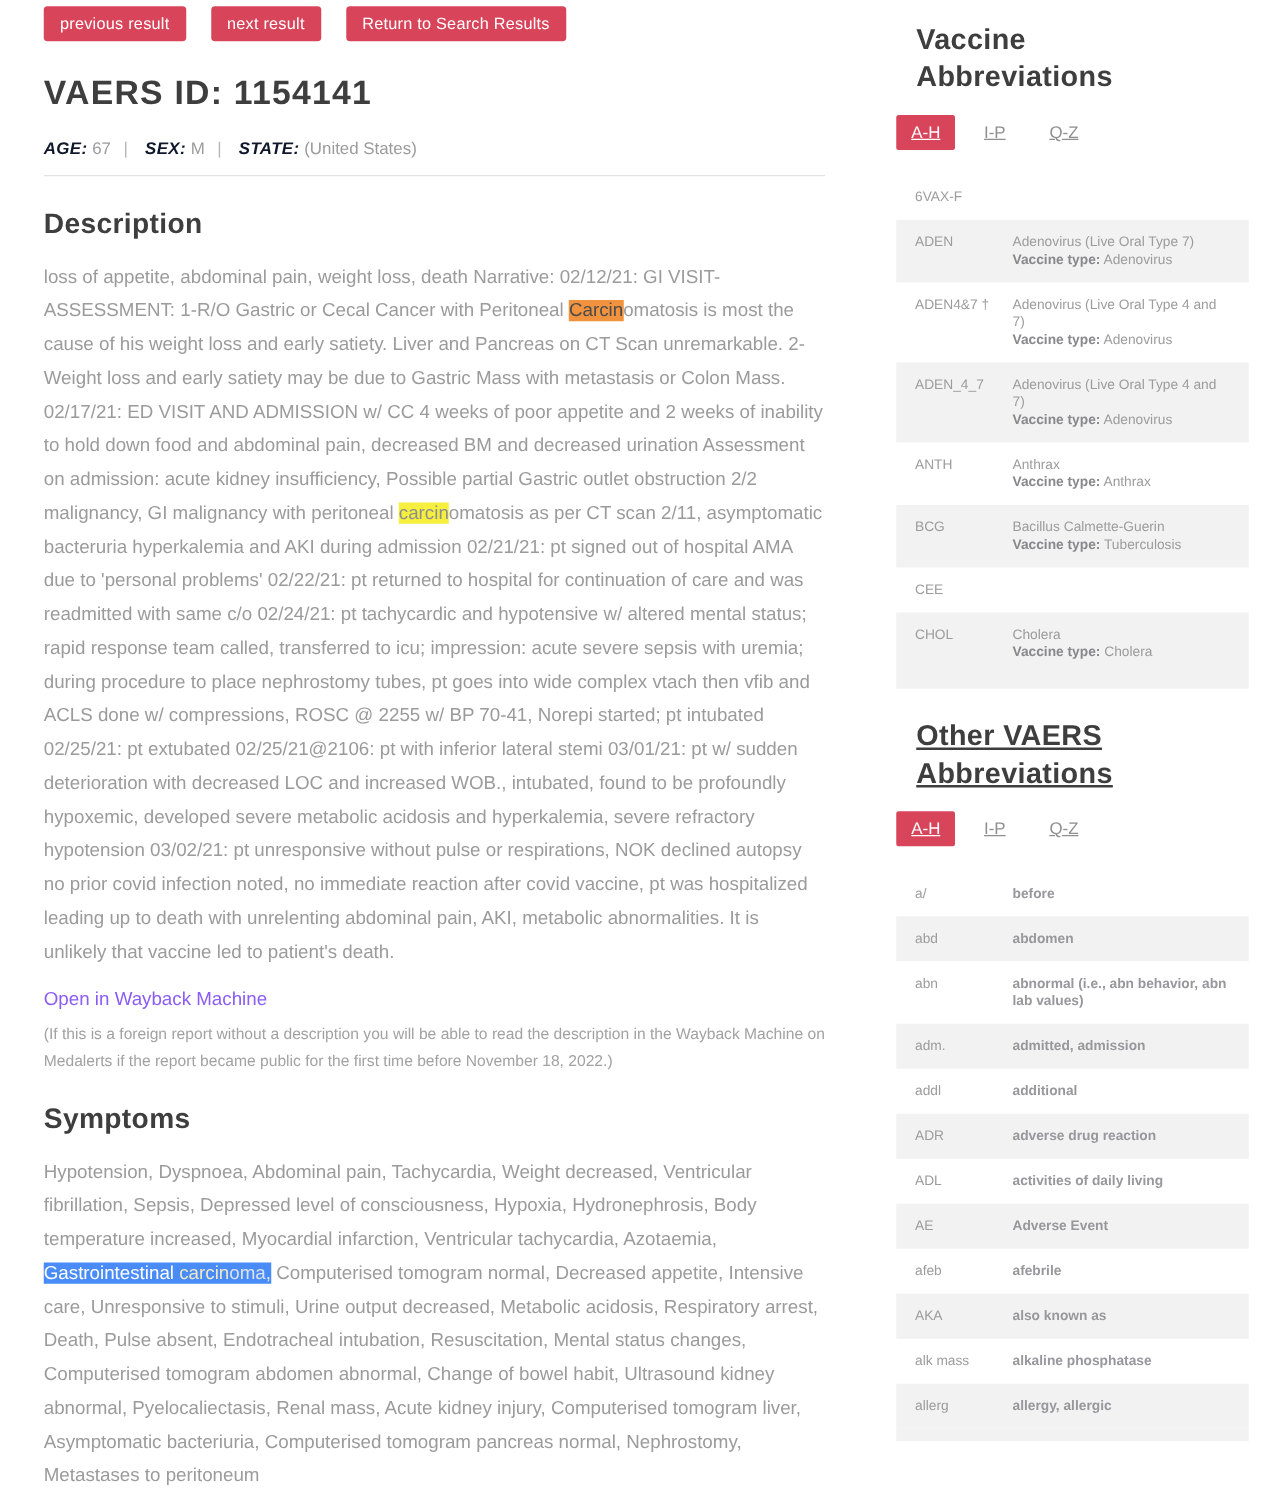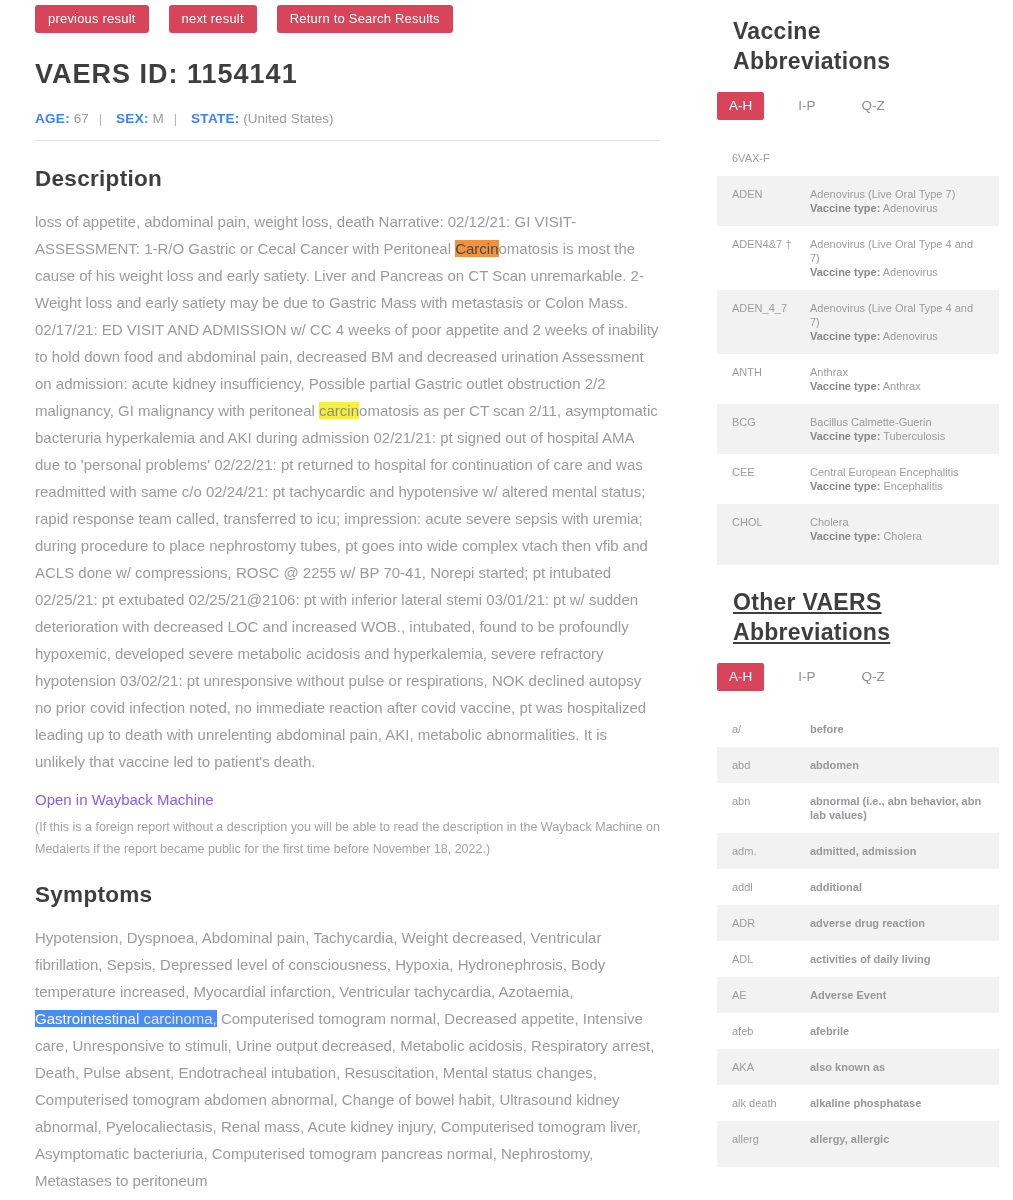--- a/index.html
+++ b/index.html
@@ -19,21 +19,21 @@
     padding:6px 13px 7px; margin-right:20px; cursor:pointer; letter-spacing:.2px;
   }
 
   h1.vaers-id {
     margin:25px 0 0; font-size:27px; line-height:32px; font-weight:700;
     color:#3e3e3e; letter-spacing:1px;
   }
   .meta-line { margin-top:21px; font-size:13.5px; color:#9b9b9b; }
   .meta-item { }
   .meta-item:not(:last-of-type)::after { content:"|"; color:#b5b5b5; margin:0 10px; }
-  .meta-label { font-weight:700; color:#3b82f6; letter-spacing:.3px; }
+  .meta-label { font-weight:700; color:#0f172a; letter-spacing:.3px;font-style:italic; }
   .rule { border:none; border-top:1px solid #e3e3e3; margin:14px 0 0; }
 
   h2.section { margin:21px 0 0; font-size:22.5px; line-height:28px; font-weight:600;
     color:#3e3e3e; letter-spacing:.3px; }
   h2.tight { margin-top:24px; }
 
   p.body-text { margin:15px 0 0; font-size:15px; line-height:27px; color:#9b9b9b; }
 
   .hl-orange { background:#f0923e; color:#4b4b4b; }
   .hl-yellow { background:#f6ef3d; color:#8e8e8e; }
@@ -43,22 +43,22 @@
 
   a.wayback { display:inline-block; margin-top:16px; font-size:15px; color:#8b5cf6;
     text-decoration:none; }
   p.note { margin:7px 0 0; font-size:12.5px; line-height:22px; color:#a2a2a2; }
 
   
   h2.side-h { margin:16px; font-size:23px; line-height:30px; font-weight:600;
     color:#3e3e3e; letter-spacing:.3px; }
   h2.side-h2 { margin-top:22px;text-decoration:underline; }
   .tabs { display:flex; margin-top:15px; }
-  .tab { font-size:13.5px; color:#8f8f8f; padding:6px 12px 7px; margin-right:22px;
-    border-radius:2px; cursor:pointer; }
+  .tab { font-size:13.5px; color:#8f8f8f; padding:6px 12px 7px; margin-right:11px;
+    border-radius:2px; cursor:pointer;text-decoration:underline; }
   .tab.active { background:#d8455a; color:#ffffff; }
 
   .abbr-list { margin-top:20px; }
   .abbr-row { display:flex; padding:11px 15px; font-size:11px; line-height:14px;
     color:#9c9c9c; }
   .abbr-list .abbr-row:nth-child(even) { background:#f2f2f2; }
   .abbr-term { flex:0 0 78px; padding-right:6px; }
   .abbr-desc { flex:1; }
   .abbr-desc .vt { display:block; }
   .abbr-desc .vt b { color:#88888d; font-weight:700; }
@@ -145,21 +145,20 @@
         <div class="abbr-desc"><span>Anthrax</span><span class="vt"><b>Vaccine type:</b> <span>Anthrax</span></span></div>
       </div>
 
       <div class="abbr-row">
         <div class="abbr-term">BCG</div>
         <div class="abbr-desc"><span>Bacillus Calmette-Guerin</span><span class="vt"><b>Vaccine type:</b> <span>Tuberculosis</span></span></div>
       </div>
 
       <div class="abbr-row">
         <div class="abbr-term">CEE</div>
-        <div class="abbr-desc"><span>Central European Encephalitis</span><span class="vt"><b>Vaccine type:</b> <span>Encephalitis</span></span></div>
       </div>
 
       <div class="abbr-row">
         <div class="abbr-term">CHOL</div>
         <div class="abbr-desc"><span>Cholera</span><span class="vt"><b>Vaccine type:</b> <span>Cholera</span></span></div>
       </div>
     </div>
   <div class="partial-strip"></div>
 
   <h2 class="side-h side-h2">Other VAERS Abbreviations</h2>
@@ -217,21 +216,21 @@
         <div class="abbr-term">afeb</div>
         <div class="abbr-desc">afebrile</div>
       </div>
 
       <div class="abbr-row">
         <div class="abbr-term">AKA</div>
         <div class="abbr-desc">also known as</div>
       </div>
 
       <div class="abbr-row">
-        <div class="abbr-term">alk death</div>
+        <div class="abbr-term">alk mass</div>
         <div class="abbr-desc">alkaline phosphatase</div>
       </div>
 
       <div class="abbr-row">
         <div class="abbr-term">allerg</div>
         <div class="abbr-desc">allergy, allergic</div>
       </div>
     </div>
   <div class="partial-strip bottom"></div>
 

